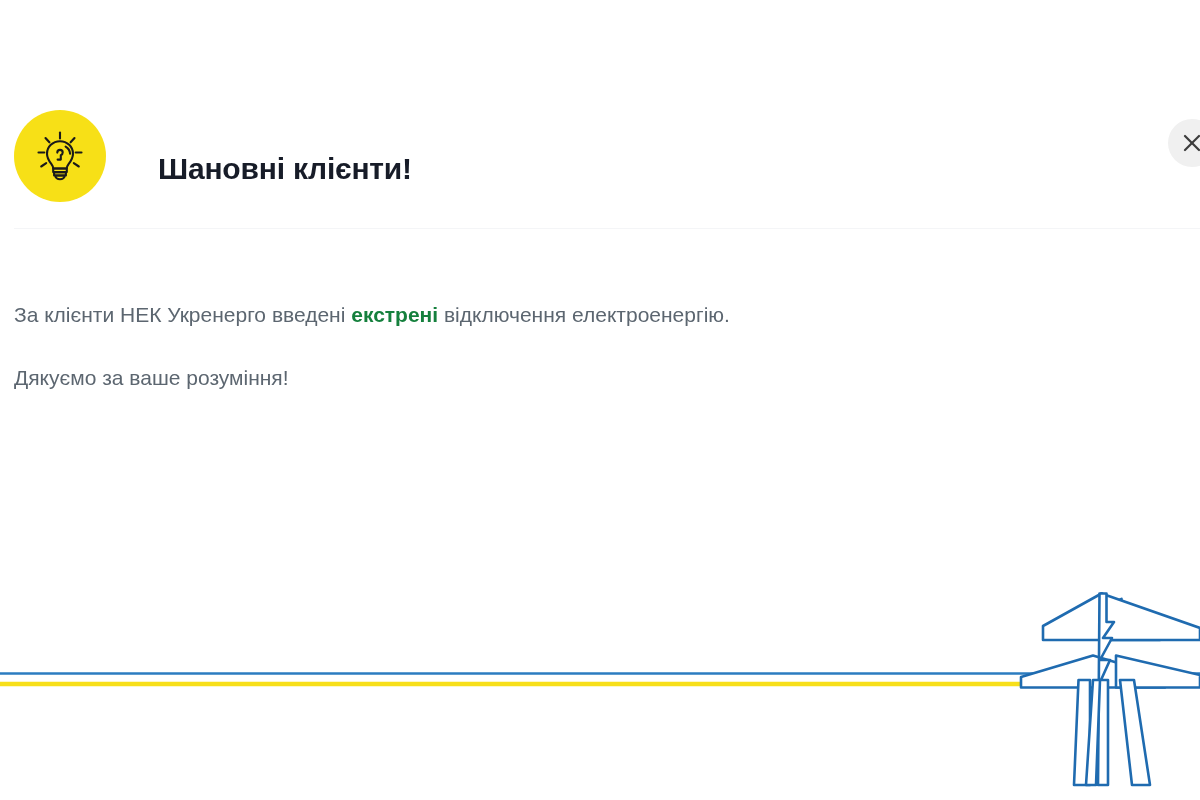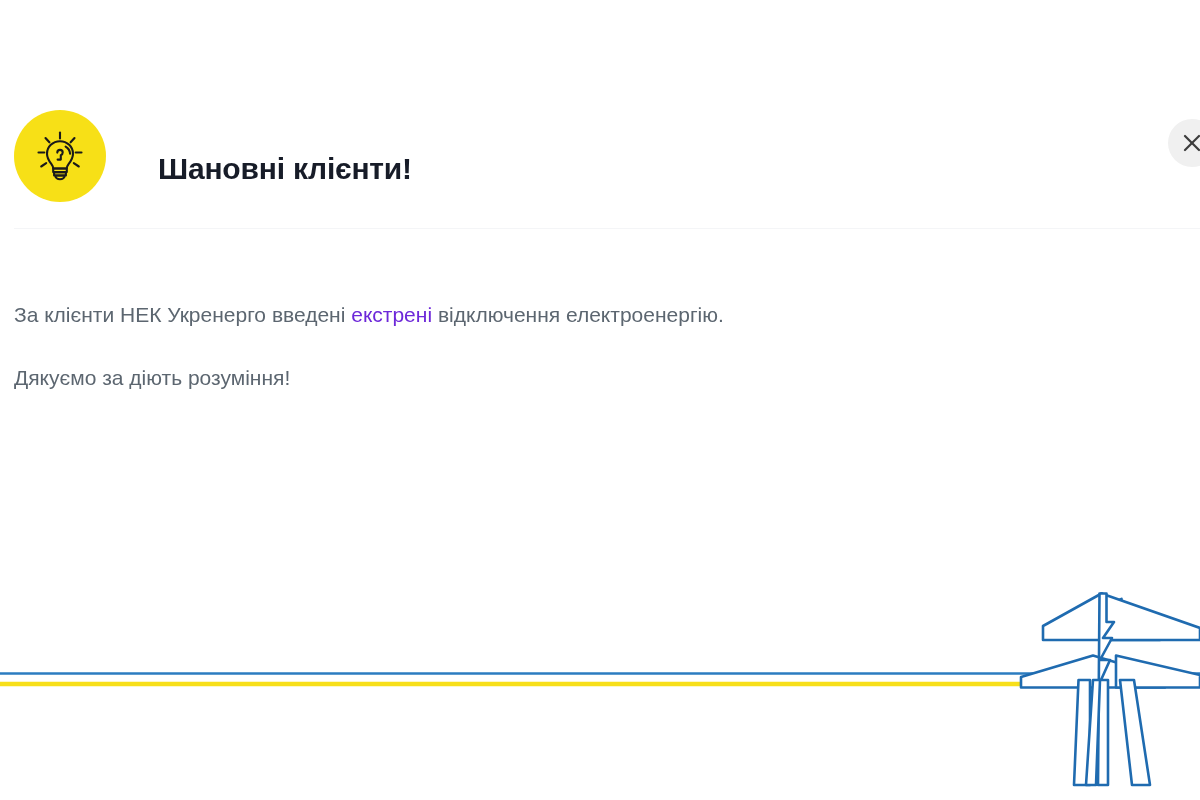--- a/index.html
+++ b/index.html
@@ -88,21 +88,21 @@
     width: 1178px;
   }
   .para {
     font-size: 21px;
     line-height: 37px;
     color: #5C6670;
     margin: 0 0 26px 0;
     font-weight: normal;
   }
   .para:last-child { margin-bottom: 0; }
-  .para b { color: #6d28d9; font-weight: normal; }
+  .para b { color: #15803d; font-weight: bold; }
 
   
   .artwork {
     position: absolute;
     left: 0;
     top: 560px;
     width: 1200px;
     height: 240px;
     pointer-events: none;
   }
@@ -147,21 +147,21 @@
         <line x1="5" y1="5" x2="19" y2="19"></line>
         <line x1="19" y1="5" x2="5" y2="19"></line>
       </svg>
     </span>
   </button>
 
   <div class="header-divider"></div>
 
   <div class="modal-body">
     <p class="para"><span>За клієнти НЕК Укренерго введені </span><b>екстрені</b><span> відключення електроенергію.</span></p>
-    <p class="para"><span>Дякуємо за діють розуміння!</span></p>
+    <p class="para"><span>Дякуємо за ваше розуміння!</span></p>
   </div>
 
   <div class="artwork">
     <svg width="1200" height="240" viewBox="0 0 1200 240" fill="none">
 
       <line x1="0" y1="113.5" x2="1200" y2="113.5" stroke="#2B7CC0" stroke-width="2.6"></line>
 
       <line x1="0" y1="124" x2="1200" y2="124" stroke="#F7DF1A" stroke-width="4.6"></line>
 
       <g stroke="#1F6BB0" stroke-width="2.6" fill="#ffffff" stroke-linejoin="round">

